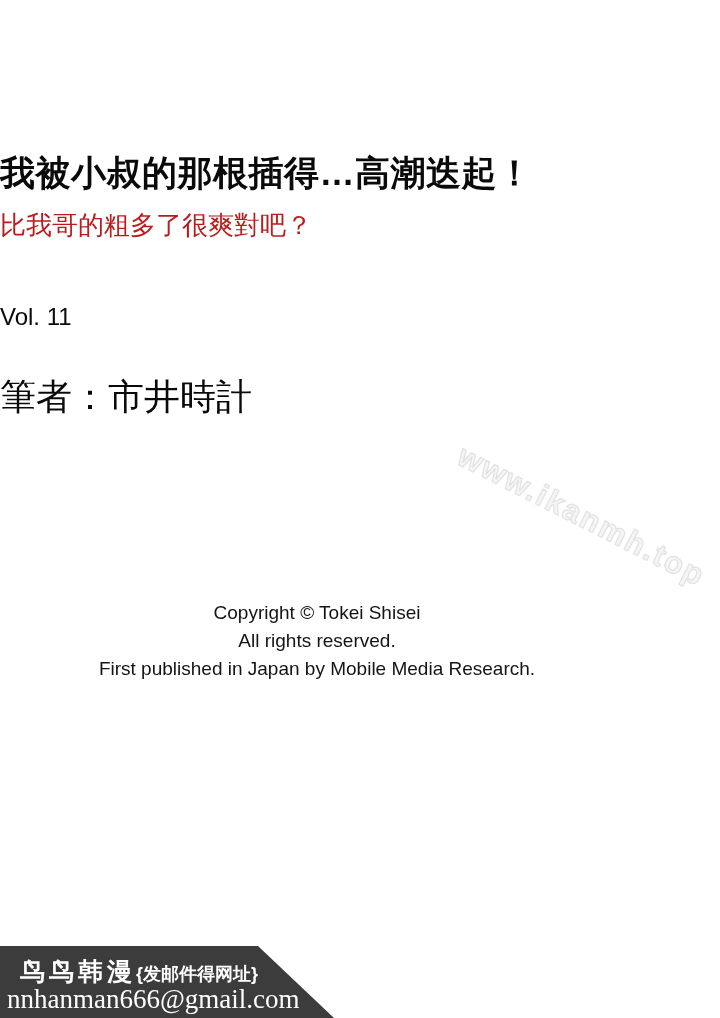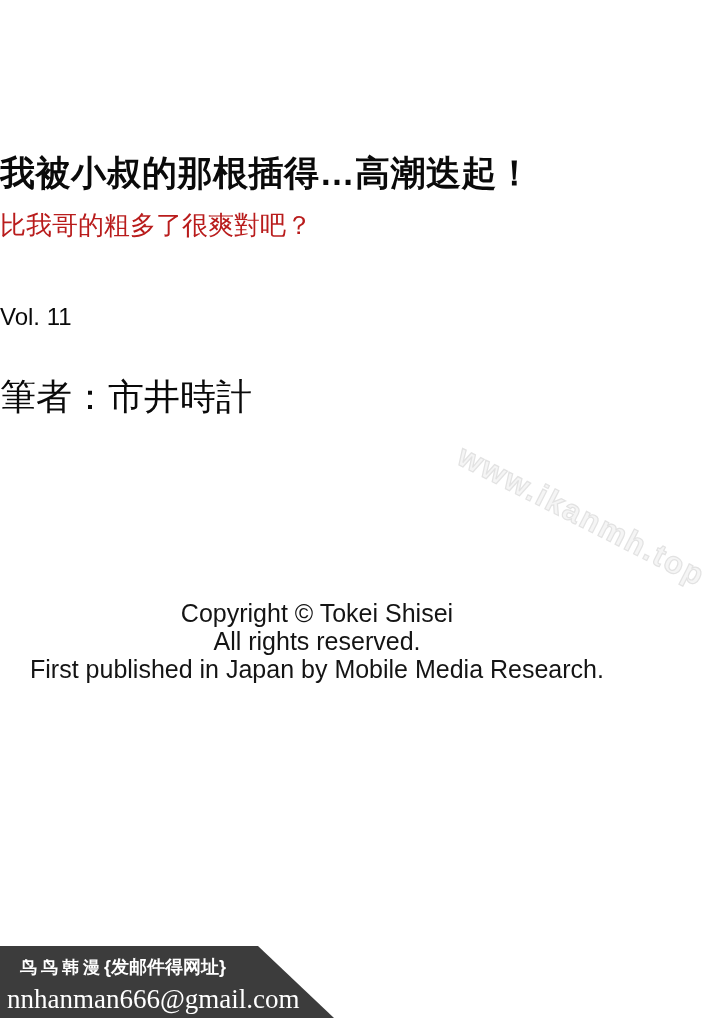--- a/index.html
+++ b/index.html
@@ -57,21 +57,21 @@
     white-space: nowrap;
     color: #f5f5f5;
     -webkit-text-stroke: 1.2px #e2e2e2;
   }
   .copyright-block {
     position: absolute;
     left: 0;
     top: 599px;
     width: 604px;
     text-align: center;
-    font-size: 25px;
+    font-size: 19px;
     line-height: 28px;
     font-weight: 400;
     color: #141414;
     padding-left: 30px;
   }
   .footer-bar {
     position: absolute;
     left: 0;
     top: 946px;
     width: 720px;
@@ -82,21 +82,21 @@
   }
   .footer-line1 {
     position: absolute;
     left: 20px;
     top: 9px;
     white-space: nowrap;
     display: flex;
     align-items: baseline;
   }
   .brand-name {
-    font-size: 17px;
+    font-size: 25px;
     font-weight: 700;
     letter-spacing: 4px;
   }
   .brand-note {
     font-size: 18px;
     font-weight: 700;
     letter-spacing: 0;
   }
   .email-text {
     position: absolute;

